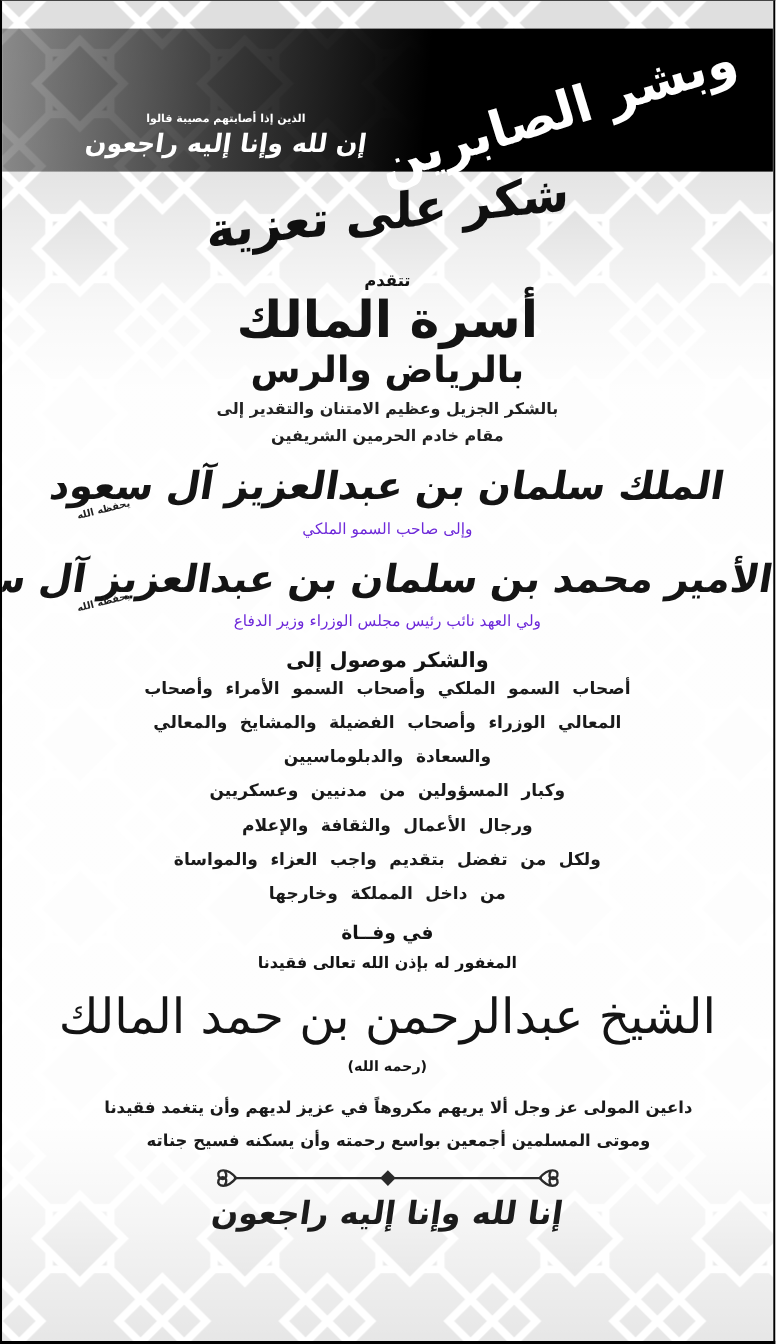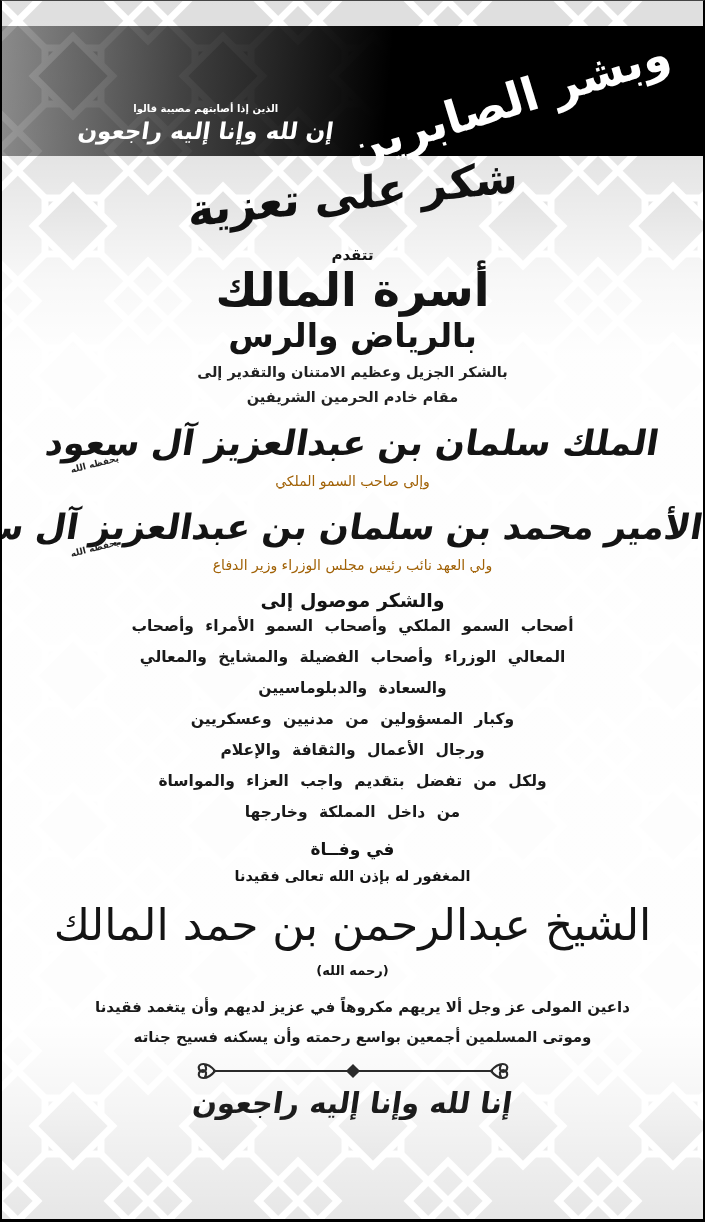--- a/index.html
+++ b/index.html
@@ -56,21 +56,21 @@
   .presents{font-size:15px;font-weight:700;margin-bottom:2px;}
   .family-name{font-size:46px;font-weight:800;letter-spacing:3px;line-height:1.05;text-align:center;}
   .cities{font-size:33px;font-weight:800;margin-top:2px;}
   .intro-line{font-size:14.5px;font-weight:700;margin-top:9px;color:#222;}
   .callig-row{position:relative;margin-top:10px;}
   .royal-name{
     font-size:35px;font-weight:700;line-height:1.6;white-space:nowrap;
     transform:skewX(-9deg);display:inline-block;
   }
   .seal{position:absolute;left:68px;bottom:2px;font-size:9px;font-weight:700;color:#222;transform:rotate(-14deg);}
-  .plain-line{font-size:14px;font-weight:500;margin-top:2px;color:#a16207;}
+  .plain-line{font-size:14px;font-weight:500;margin-top:2px;color:#6d28d9;}
   .thanks-header{font-size:19px;font-weight:800;margin-top:16px;letter-spacing:1px;}
   .thanks-line{font-size:15.5px;font-weight:700;line-height:31px;word-spacing:6px;color:#1a1a1a;}
   .occasion{font-size:17px;font-weight:800;margin-top:11px;letter-spacing:1px;}
   .deceased-intro{font-size:14.5px;font-weight:600;margin-top:9px;}
   .deceased-name{font-size:44px;font-weight:400;margin-top:15px;letter-spacing:1px;}
   .mercy{font-size:13px;font-weight:600;margin-top:13px;}
   .prayer-line{font-size:15px;font-weight:700;line-height:30px;color:#1a1a1a;padding-left:20px;}
   .prayer-block{margin-top:14px;}
   .divider{margin:7px auto 2px auto;display:block;}
   .footer-verse{

